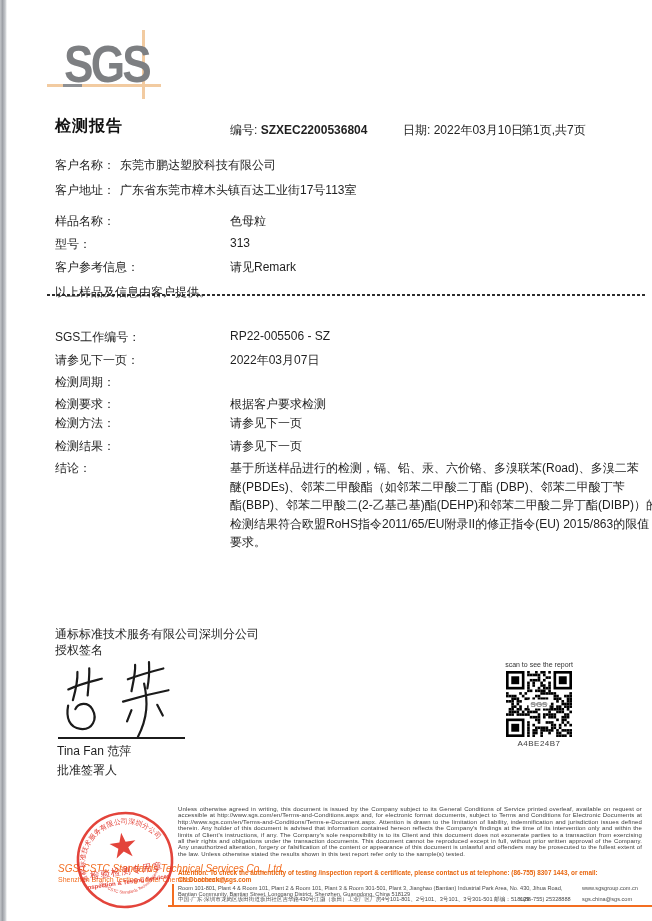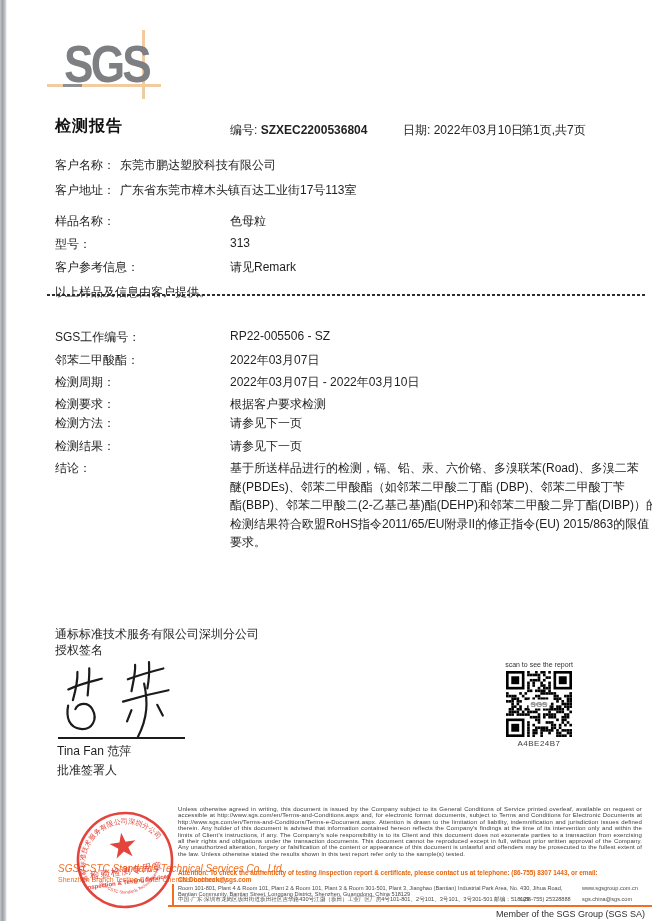--- a/index.html
+++ b/index.html
@@ -63,24 +63,23 @@
   <div class="abs t12" style="left:55px;top:236px;">型号：</div>
   <div class="abs t12" style="left:230px;top:236px;">313</div>
   <div class="abs t12" style="left:55px;top:259px;font-family:Liberation Mono, monospace;">客户参考信息：</div>
   <div class="abs t12" style="left:230px;top:259px;">请见Remark</div>
   <div class="abs t12" style="left:55px;top:284px;">以上样品及信息由客户提供。</div>
 
   <div class="dashes" style="left:47px;top:294px;width:598px;"></div>
 
   <div class="abs t12" style="left:55px;top:329px;">SGS工作编号：</div>
   <div class="abs t12" style="left:230px;top:329px;">RP22-005506 - SZ</div>
-  <div class="abs t12" style="left:55px;top:352px;">邻苯二甲酸酯：</div>
+  <div class="abs t12" style="left:55px;top:352px;">请参见下一页：</div>
   <div class="abs t12" style="left:230px;top:352px;">2022年03月07日</div>
   <div class="abs t12" style="left:55px;top:374px;">检测周期：</div>
-  <div class="abs t12" style="left:230px;top:374px;">2022年03月07日 - 2022年03月10日</div>
   <div class="abs t12" style="left:55px;top:396px;">检测要求：</div>
   <div class="abs t12" style="left:230px;top:396px;">根据客户要求检测</div>
   <div class="abs t12" style="left:55px;top:415px;">检测方法：</div>
   <div class="abs t12" style="left:230px;top:415px;">请参见下一页</div>
   <div class="abs t12" style="left:55px;top:438px;">检测结果：</div>
   <div class="abs t12" style="left:230px;top:438px;">请参见下一页</div>
 
   <div class="abs t12" style="left:55px;top:460px;">结论：</div>
   <div class="abs t12" style="left:230px;top:459px;width:420px;">
     <span class="conc-line">基于所送样品进行的检测，镉、铅、汞、六价铬、多溴联苯(Road)、多溴二苯</span>
@@ -368,21 +367,20 @@
   <div class="foot-par" style="left:178px;top:806px;width:464px;">Unless otherwise agreed in writing, this document is issued by the Company subject to its General Conditions of Service printed overleaf, available on request or accessible at http://www.sgs.com/en/Terms-and-Conditions.aspx and, for electronic format documents, subject to Terms and Conditions for Electronic Documents at http://www.sgs.com/en/Terms-and-Conditions/Terms-e-Document.aspx. Attention is drawn to the limitation of liability, indemnification and jurisdiction issues defined therein. Any holder of this document is advised that information contained hereon reflects the Company's findings at the time of its intervention only and within the limits of Client's instructions, if any. The Company's sole responsibility is to its Client and this document does not exonerate parties to a transaction from exercising all their rights and obligations under the transaction documents. This document cannot be reproduced except in full, without prior written approval of the Company. Any unauthorized alteration, forgery or falsification of the content or appearance of this document is unlawful and offenders may be prosecuted to the fullest extent of the law. Unless otherwise stated the results shown in this test report refer only to the sample(s) tested.</div>
   <div class="foot-attn" style="left:178px;top:869px;width:464px;">Attention: To check the authenticity of testing /inspection report &amp; certificate, please contact us at telephone: (86-755) 8307 1443, or email: CN.Doccheck@sgs.com</div>
 
   <div class="hr-orange" style="left:172px;top:884px;width:2px;height:22px;"></div>
   <div class="abs foot-addr" style="left:178px;top:885px;width:400px;white-space:normal;">Room 101-801, Plant 4 &amp; Room 101, Plant 2 &amp; Room 101, Plant 3 &amp; Room 301-501, Plant 3, Jianghao (Bantian) Industrial Park Area, No. 430, Jihua Road, Bantian Community, Bantian Street, Longgang District, Shenzhen, Guangdong, China 518129</div>
   <div class="abs foot-addr" style="left:582px;top:885px;">www.sgsgroup.com.cn</div>
   <div class="abs foot-addr" style="left:178px;top:896px;">中国·广东·深圳市龙岗区坂田街道坂田社区吉华路430号江灏（坂田）工业厂区厂房4号101-801、2号101、3号101、3号301-501 邮编：518129</div>
   <div class="abs foot-addr" style="left:520px;top:896px;">t (86-755) 25328888</div>
   <div class="abs foot-addr" style="left:582px;top:896px;">sgs.china@sgs.com</div>
   <div class="hr-orange" style="left:168px;top:905px;width:484px;height:2px;"></div>
-  <div class="abs member" style="left:0;top:909px;width:645px;text-align:right;">Member of the SGS Group (SGS SA)</div>
 
   <svg class="abs" style="left:73px;top:808px;transform:rotate(-8deg);opacity:.88;" width="104" height="104" viewBox="0 0 104 104">
     <defs>
       <path id="arcT" d="M 14 72 A 41 41 0 1 1 90 72"></path>
       <path id="arcB" d="M 20 66 A 36 36 0 0 0 84 66"></path>
     </defs>
     <circle cx="52" cy="52" r="47" fill="none" stroke="#e02b20" stroke-width="2.6"></circle>
     <text x="52" y="49" text-anchor="middle" font-size="34" fill="#e02b20">★</text>
     <text font-size="7" fill="#e02b20">
       <textPath href="#arcT" startOffset="4">通标标准技术服务有限公司深圳分公司</textPath>

